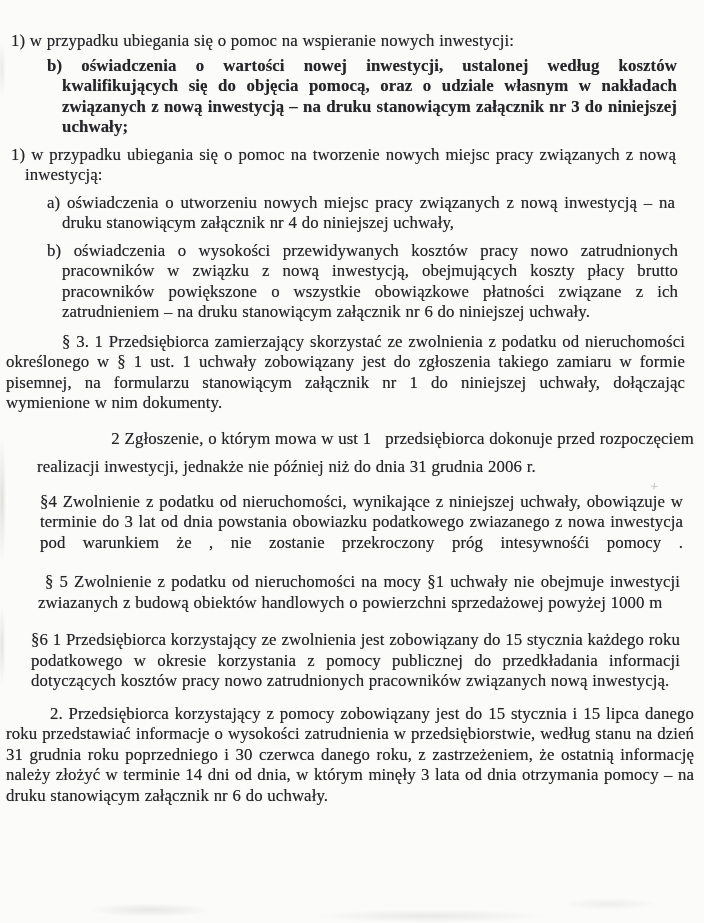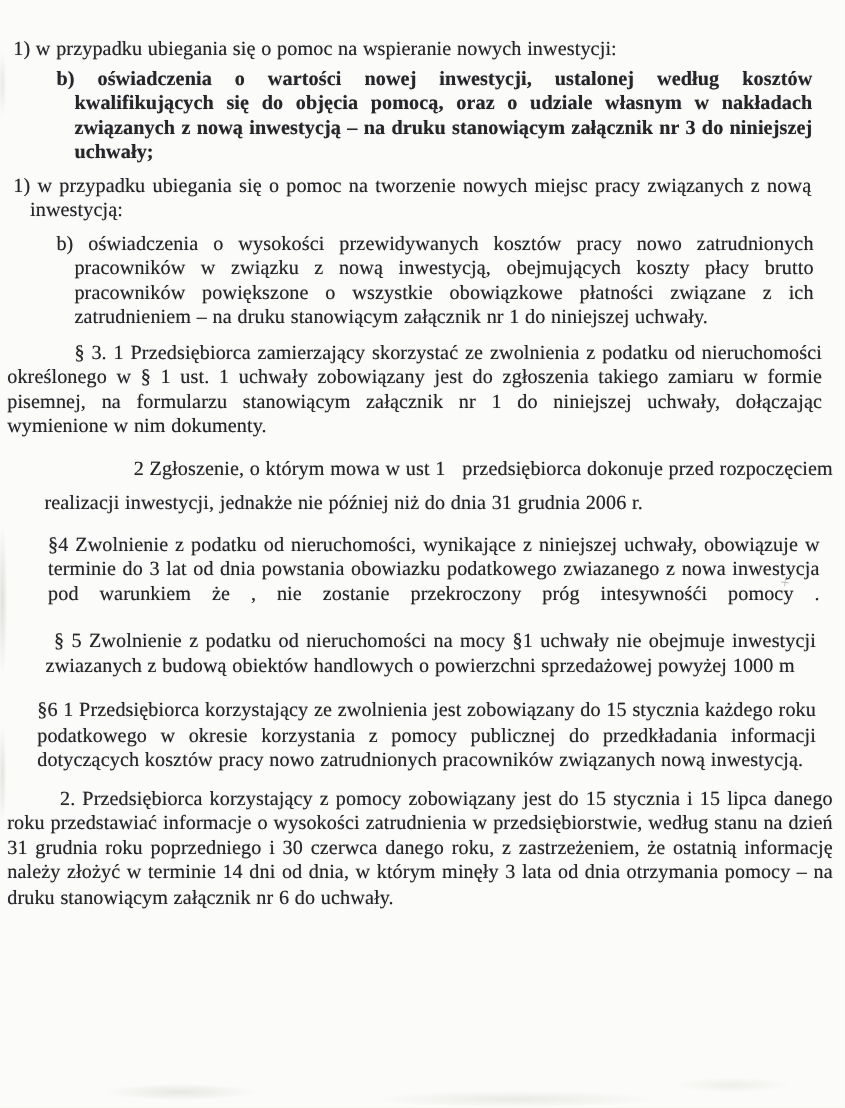--- a/index.html
+++ b/index.html
@@ -53,21 +53,22 @@
     transform: rotate(6deg);
   }
 </style>
 </head>
 <body>
 
 <div class="page">
   <div class="blk b1">1) w przypadku ubiegania się o pomoc na wspieranie nowych inwestycji:</div>
   <div class="blk b3">b) oświadczenia o wartości nowej inwestycji, ustalonej według kosztów kwalifikujących się do objęcia pomocą, oraz o udziale własnym w nakładach związanych z nową inwestycją – na druku stanowiącym załącznik nr 3 do niniejszej uchwały;</div>
   <div class="blk b4">1) w przypadku ubiegania się o pomoc na tworzenie nowych miejsc pracy związanych z nową inwestycją:</div>
-  <div class="blk b6">b) oświadczenia o wysokości przewidywanych kosztów pracy nowo zatrudnionych pracowników w związku z nową inwestycją, obejmujących koszty płacy brutto pracowników powiększone o wszystkie obowiązkowe płatności związane z ich zatrudnieniem – na druku stanowiącym załącznik nr 1 do niniejszej uchwały.</div>
+  <div class="blk b5">a) oświadczenia o utworzeniu nowych miejsc pracy związanych z nową inwestycją – na druku stanowiącym załącznik nr 4 do niniejszej uchwały,</div>
+  <div class="blk b6">b) oświadczenia o wysokości przewidywanych kosztów pracy nowo zatrudnionych pracowników w związku z nową inwestycją, obejmujących koszty płacy brutto pracowników powiększone o wszystkie obowiązkowe płatności związane z ich zatrudnieniem – na druku stanowiącym załącznik nr 6 do niniejszej uchwały.</div>
   <div class="blk b7">§ 3. 1 Przedsiębiorca zamierzający skorzystać ze zwolnienia z podatku od nieruchomości określonego w § 1 ust. 1 uchwały zobowiązany jest do zgłoszenia takiego zamiaru w formie pisemnej, na formularzu stanowiącym załącznik nr 1 do niniejszej uchwały, dołączając wymienione w nim dokumenty.</div>
   <div class="blk b8">2 Zgłoszenie, o którym mowa w ust 1&nbsp;&nbsp; przedsiębiorca dokonuje przed rozpoczęciem</div>
   <div class="blk b9">realizacji inwestycji, jednakże nie później niż do dnia 31 grudnia 2006 r.</div>
   <div class="blk b10">§4 Zwolnienie z podatku od nieruchomości, wynikające z niniejszej uchwały, obowiązuje w terminie do 3 lat od dnia powstania obowiazku podatkowego zwiazanego z nowa inwestycja pod warunkiem że , nie zostanie przekroczony próg intesywnośći pomocy .</div>
   <div class="blk b11">§ 5 Zwolnienie z podatku od nieruchomości na mocy §1 uchwały nie obejmuje inwestycji zwiazanych z budową obiektów handlowych o powierzchni sprzedażowej powyżej 1000 m</div>
   <div class="blk b12">§6 1 Przedsiębiorca korzystający ze zwolnienia jest zobowiązany do 15 stycznia każdego roku podatkowego w okresie korzystania z pomocy publicznej do przedkładania informacji dotyczących kosztów pracy nowo zatrudnionych pracowników związanych nową inwestycją.</div>
   <div class="blk b13">2. Przedsiębiorca korzystający z pomocy zobowiązany jest do 15 stycznia i 15 lipca danego roku przedstawiać informacje o wysokości zatrudnienia w przedsiębiorstwie, według stanu na dzień 31 grudnia roku poprzedniego i 30 czerwca danego roku, z zastrzeżeniem, że ostatnią informację należy złożyć w terminie 14 dni od dnia, w którym minęły 3 lata od dnia otrzymania pomocy – na druku stanowiącym załącznik nr 6 do uchwały.</div>
   <span class="artifact">+</span>
 </div>
 

